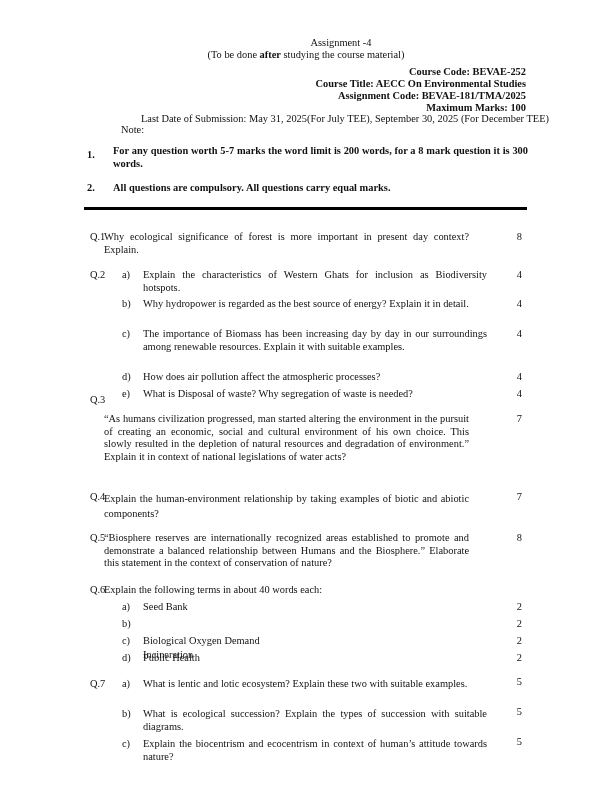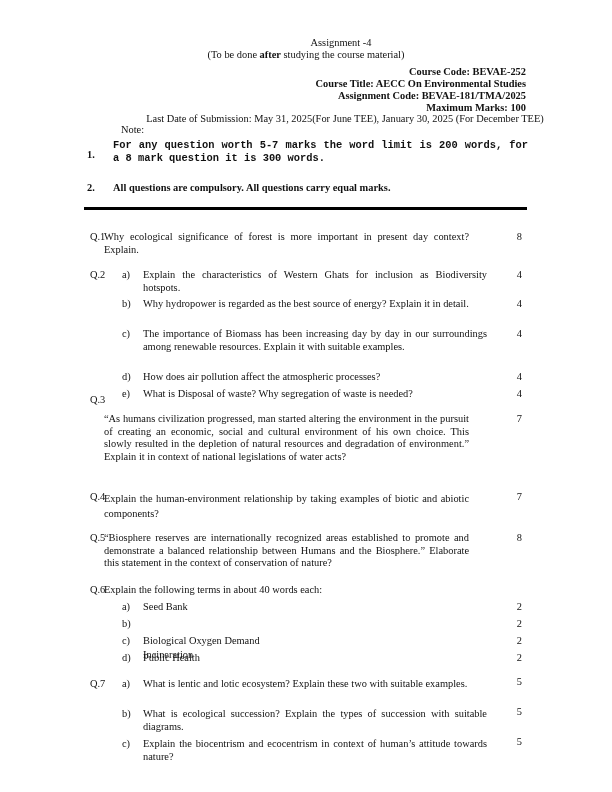--- a/index.html
+++ b/index.html
@@ -20,26 +20,26 @@
 </style>
 </head>
 <body>
 
 <div class="abs center bold" style="top:37px;">Assignment -4</div>
 <div class="abs center" style="top:49px;"><span>(To be done </span><b>after</b><span> studying the course material)</span></div>
 <div class="abs right" style="top:66px;">Course Code: BEVAE-252</div>
 <div class="abs right" style="top:78px;">Course Title: AECC On Environmental Studies</div>
 <div class="abs right" style="top:90px;margin-left:10px;">Assignment Code: BEVAE-181/TMA/2025</div>
 <div class="abs right" style="top:102px;">Maximum Marks: 100</div>
-<div class="abs bold" style="top:113px; left:90px; width:440px; text-align:center;">Last Date of Submission: May 31, 2025(For June TEE), January 30, 2025 (For December TEE)</div>
+<div class="abs bold" style="top:113px; left:90px; width:440px; text-align:center;">Last Date of Submission: May 31, 2025(For July TEE), September 30, 2025 (For December TEE)</div>
 <div class="abs bold" style="top:124px; left:86px;">Note:</div>
 
 <div>
   <div class="note-num" style="top:149px;">1.</div>
-  <div class="note-text" style="top:139px;font-family:Liberation Mono, monospace;">For any question worth 5-7 marks the word limit is 200 words, for a 8 mark question it is 300 words.</div>
+  <div class="note-text" style="top:145px;">For any question worth 5-7 marks the word limit is 200 words, for a 8 mark question it is 300 words.</div>
 </div>
 <div>
   <div class="note-num" style="top:182px;">2.</div>
   <div class="note-text" style="top:182px;">All questions are compulsory. All questions carry equal marks.</div>
 </div>
 
 <div class="rule"></div>
 
 <div>
   <div class="qnum" style="top:231px;">Q.1</div>

